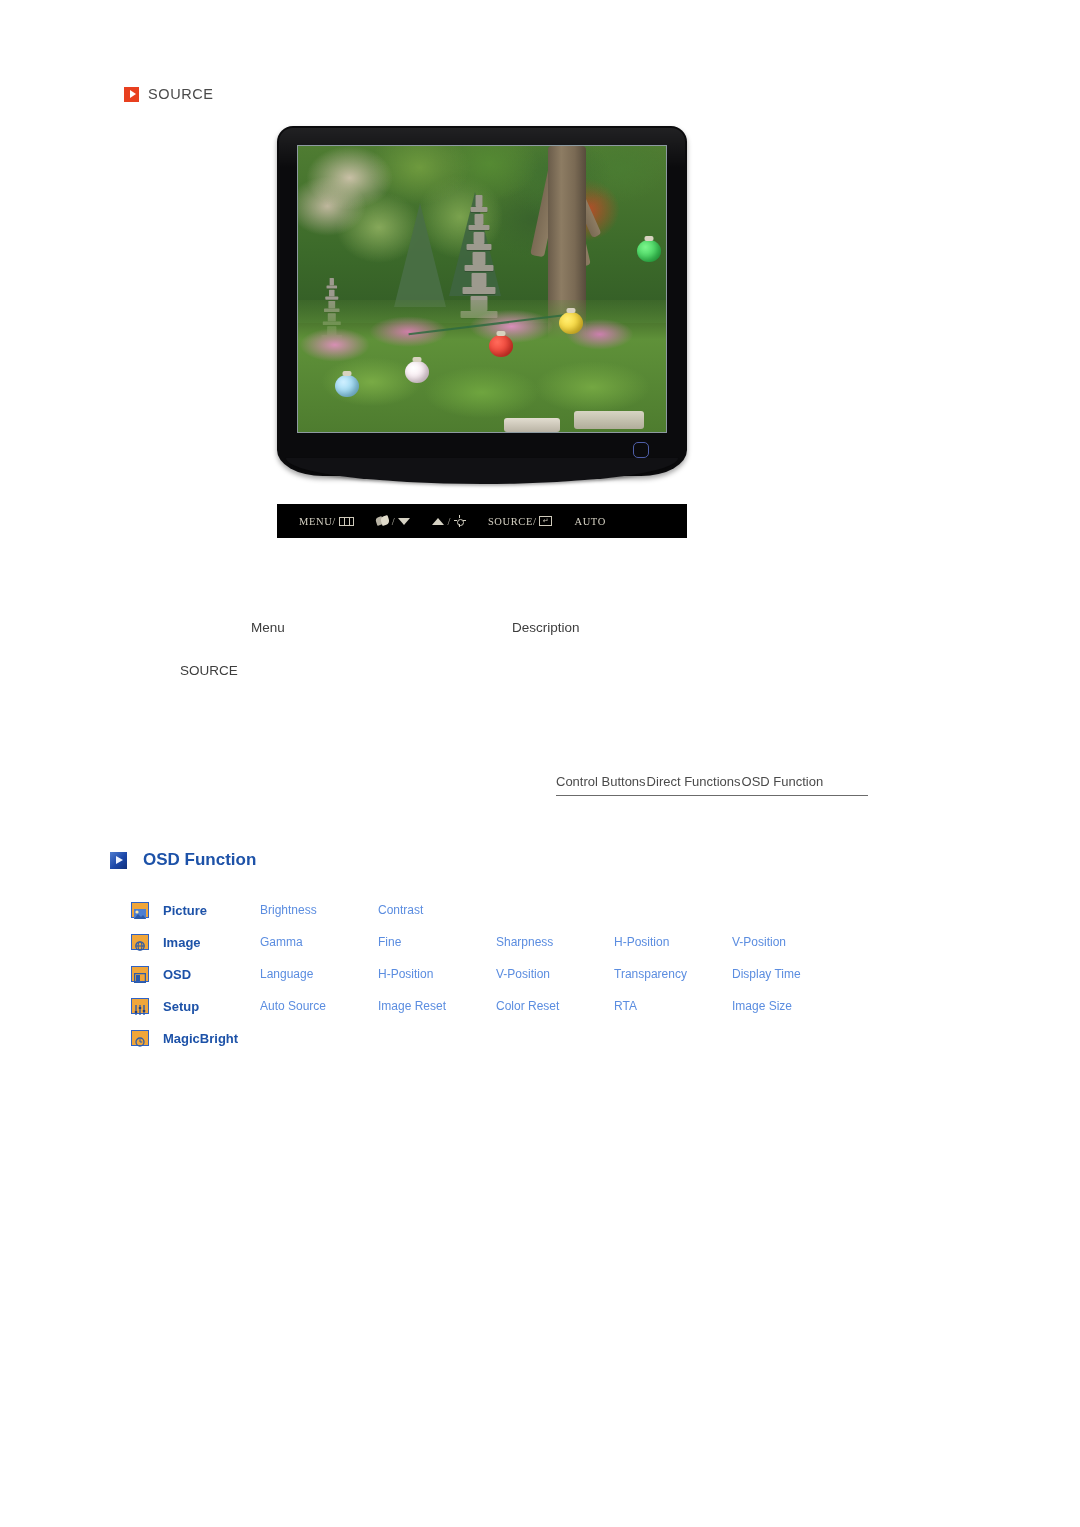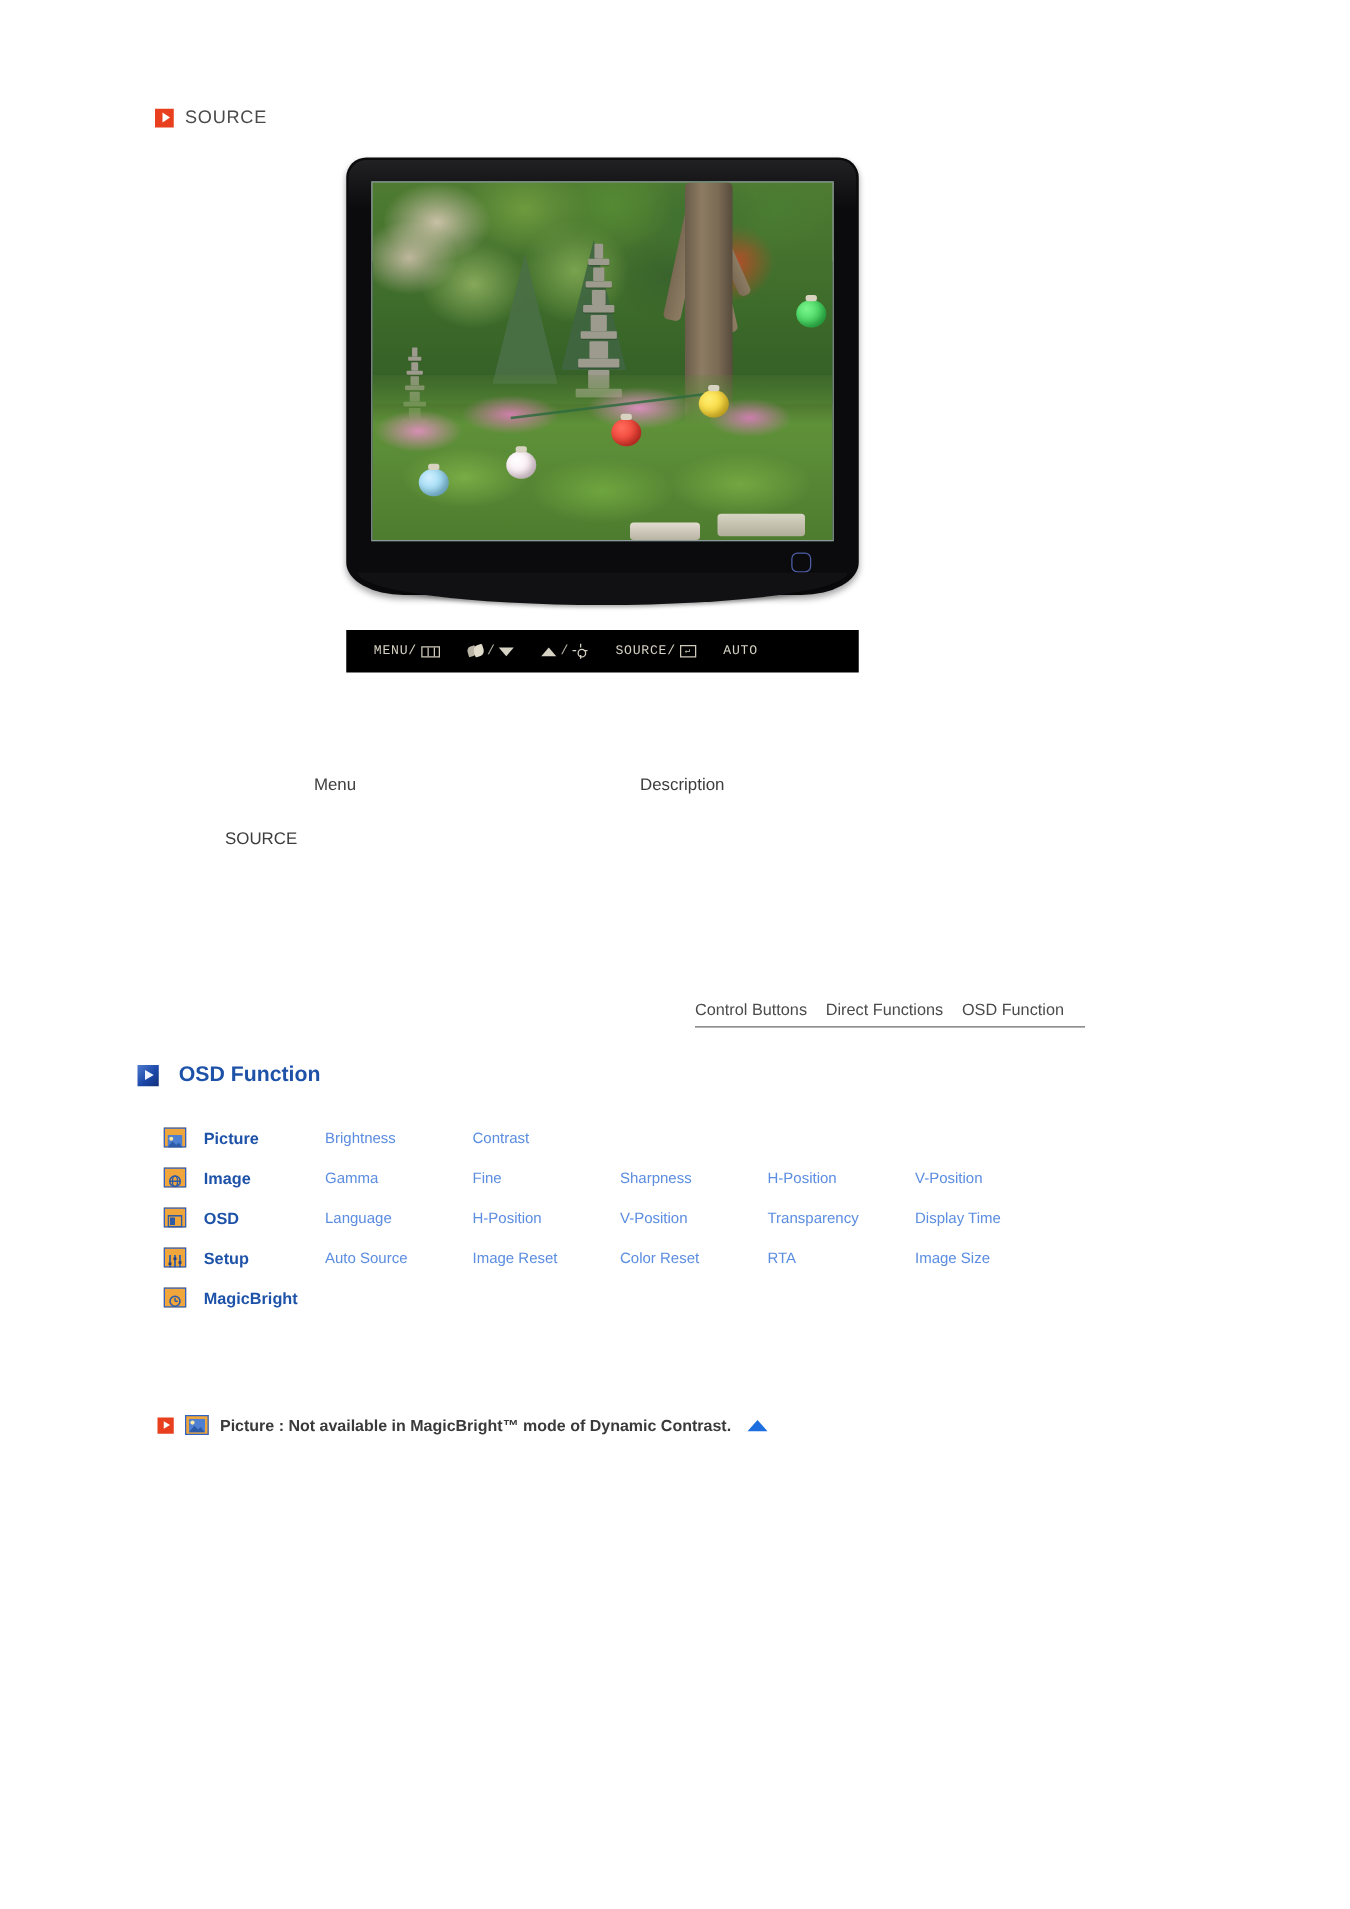--- a/index.html
+++ b/index.html
@@ -157,21 +157,21 @@
 
   
   .control-bar {
     position: absolute; left: 277px; top: 504px; width: 410px; height: 34px;
     background: #000000;
     display: flex; align-items: center; padding-left: 22px; gap: 22px;
   }
   .ctrl {
     display: flex; align-items: center; gap: 3px;
     color: #d6d2c4; font-size: 10.5px; letter-spacing: .6px;
-    font-family: Liberation Mono, monospace;
+    font-family: Liberation Serif, serif;
   }
   .ic-menu {
     display:inline-block; width:15px; height:9px; border:1.3px solid #cfcabb;
     position: relative;
   }
   .ic-menu::before, .ic-menu::after {
     content:""; position:absolute; top:0; bottom:0; width:1.3px; background:#cfcabb;
   }
   .ic-menu::before { left: 4px; } .ic-menu::after { left: 9px; }
   .ic-mb { display:inline-block; width:13px; height:10px; position:relative; }
@@ -204,23 +204,23 @@
   .desc-table { position: absolute; left: 180px; top: 620px; width: 740px; }
   .desc-head { display: flex; font-size: 13.5px; color: #3d3d3d; }
   .desc-head .c1 { width: 160px; text-align: center; padding-left: 16px; }
   .desc-head .c2 { flex: 1; text-align: left; padding-left: 172px; }
   .desc-row { display: flex; font-size: 13.5px; color: #3d3d3d; margin-top: 28px; }
   .desc-row .c1 { width: 140px; text-align: left; }
   .desc-row .c2 { flex: 1; text-align: left; }
 
   
   .tabs {
-    position: absolute; left: 556px; top: 800px; width: 312px;
+    position: absolute; left: 556px; top: 774px; width: 312px;
     border-bottom: 1.6px solid #6b6b6b; padding-bottom: 6px;
-    display: flex; gap: 15px; justify-content: flex-start; align-items: center;
+    display: flex; gap: 1px; justify-content: flex-start; align-items: center;
   }
   .tab { font-size: 13px; color: #4b4b4b; white-space: nowrap; }
 
   
   .osd-head {
     position: absolute; left: 110px; top: 850px;
     display: flex; align-items: center; gap: 16px;
   }
   .blue-arrow-box {
     width: 17px; height: 17px;
@@ -469,27 +469,14 @@
               <line x1="6" y1="5" x2="6" y2="2.2" stroke="#2d5ba8" stroke-width="1.1"></line>
               <line x1="6" y1="5" x2="8.2" y2="5" stroke="#2d5ba8" stroke-width="1.1"></line>
             </svg>
         </span>
       </span>
       <span class="osd-cat">MagicBright</span>
     </div>
 
   </div>
 
-  <div class="note">
-    <span class="note-red"></span>
-    <span class="note-icon">
-      <span class="frame"></span>
-      <svg style="position:absolute;left:3px;top:2.5px" width="13" height="11" viewBox="0 0 13 11">
-          <rect x="0" y="0" width="13" height="11" fill="#4e7fd0"></rect>
-          <circle cx="3" cy="3" r="1.7" fill="#ffe9a8"></circle>
-          <path d="M0 11 L4.5 5.5 L7.5 8.5 L9.5 6.5 L13 11 Z" fill="#2d5ba8"></path>
-        </svg>
-    </span>
-    <span class="note-text">Picture : Not available in MagicBright™ mode of Dynamic Contrast.</span>
-    <span class="note-up"></span>
-  </div>
 
 </div>
 
 </body></html>

